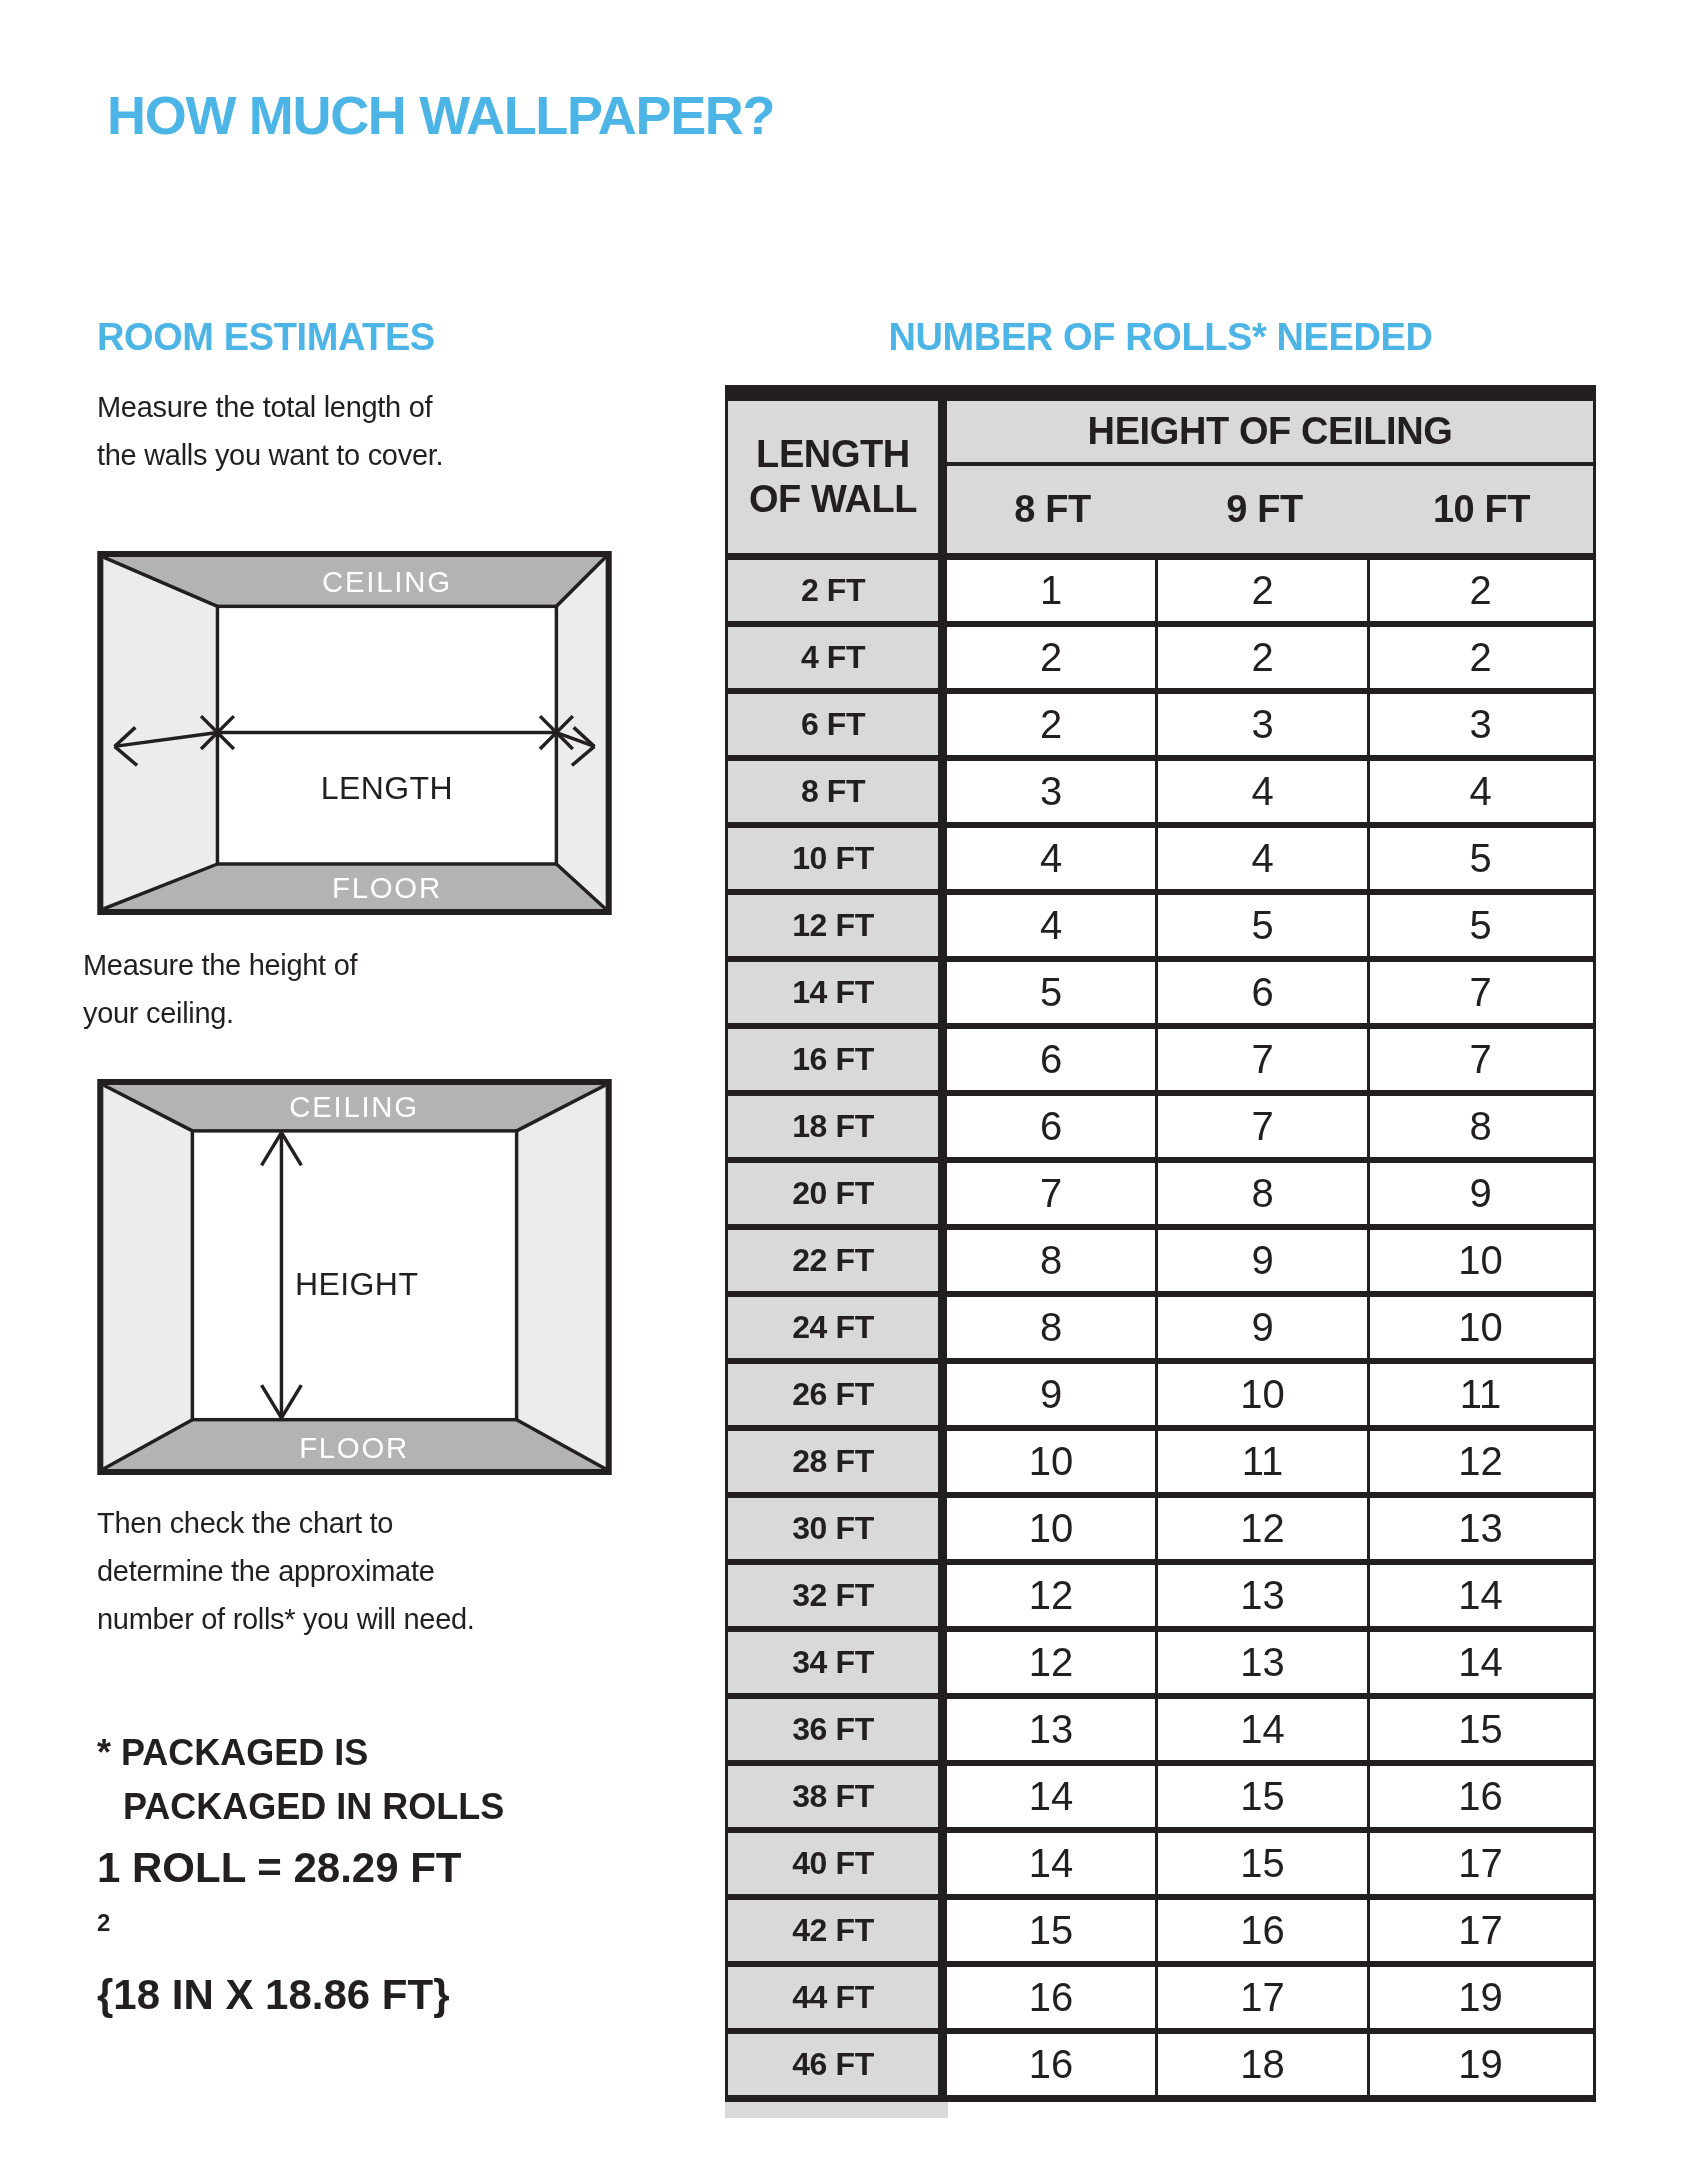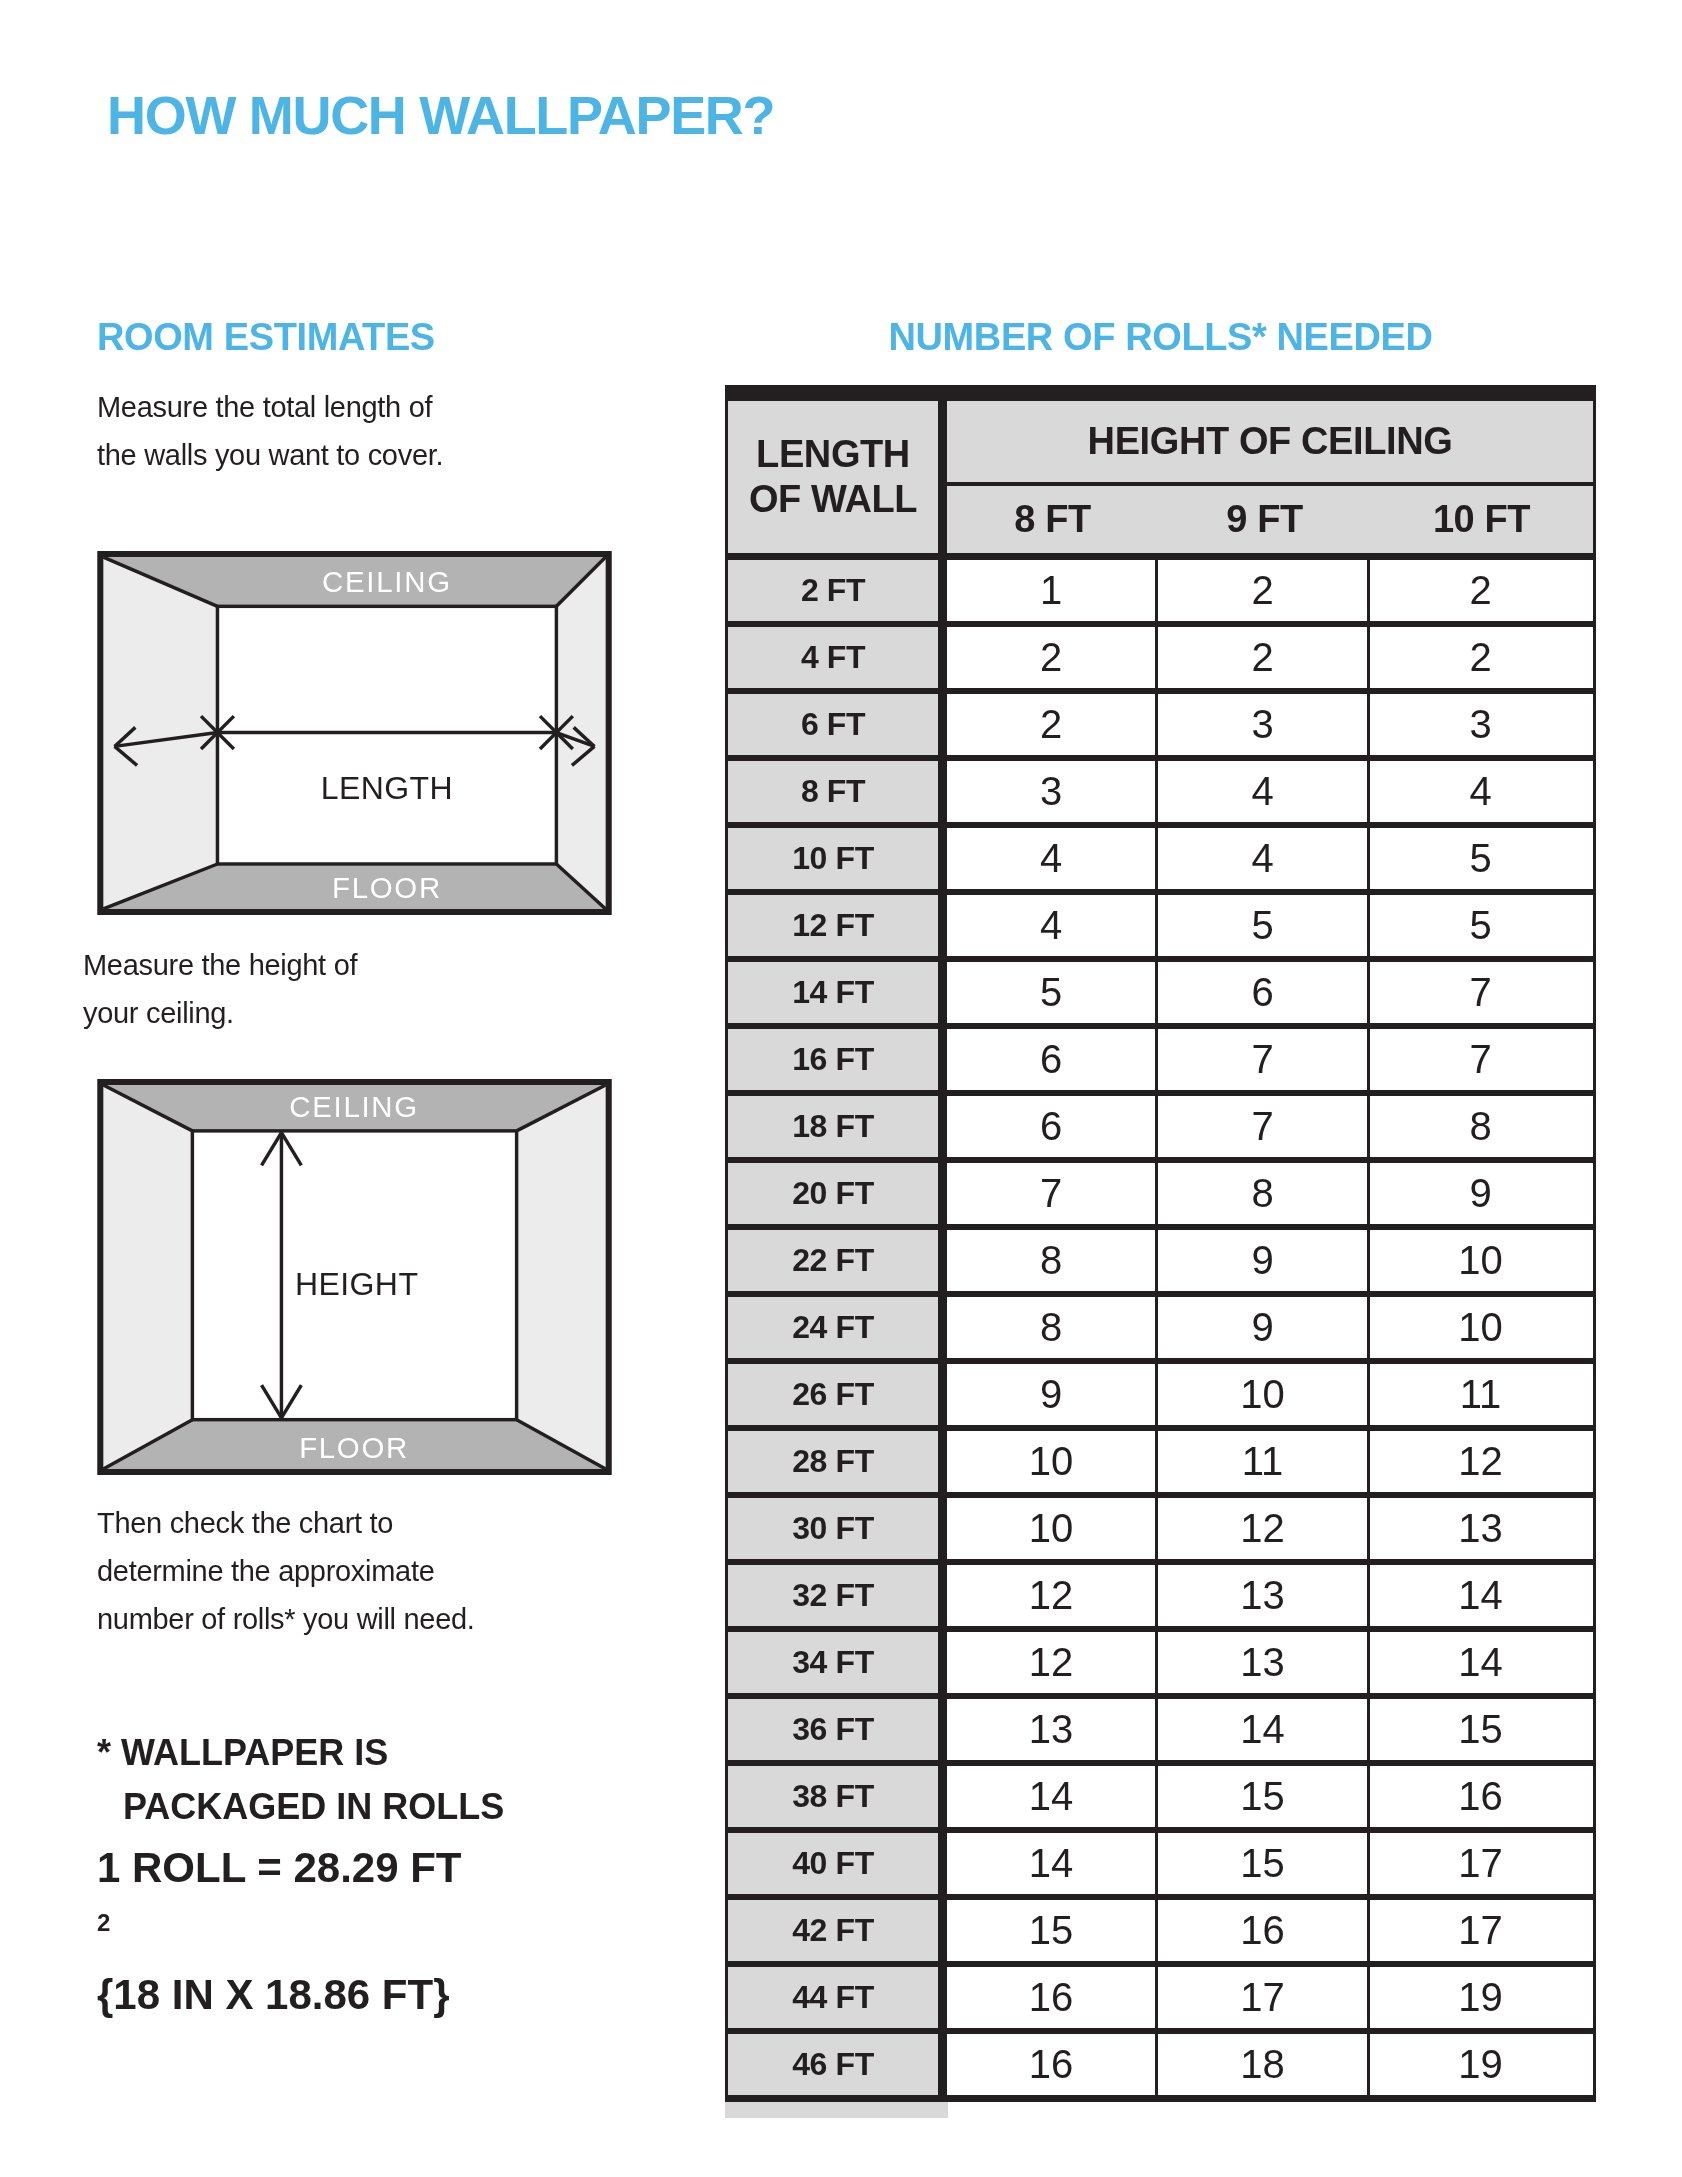--- a/index.html
+++ b/index.html
@@ -47,21 +47,21 @@
   
   .tbl{position:absolute;left:725px;top:385px;width:871px;}
   .topbar{height:16.4px;background:var(--ink);}
   .hdr{display:flex;height:152px;border-left:3.5px solid var(--ink);border-right:3.5px solid var(--ink);background:var(--cell);}
   .hdr-label{
     width:210px;border-right:9.5px solid var(--ink);
     display:flex;flex-direction:column;justify-content:center;align-items:center;
     font-weight:bold;font-size:38px;line-height:45px;letter-spacing:-0.4px;
   }
   .hdr-right{flex:1;display:flex;flex-direction:column;}
-  .hoc{height:81px;display:flex;align-items:center;justify-content:center;font-weight:bold;font-size:38px;letter-spacing:-0.4px;}
+  .hoc{height:61px;display:flex;align-items:center;justify-content:center;font-weight:bold;font-size:38px;letter-spacing:-0.4px;}
   .thinline{height:3.5px;background:var(--ink);}
   .subrow{flex:1;display:flex;align-items:center;}
   .sc{display:flex;align-items:center;justify-content:center;font-weight:bold;font-size:38px;letter-spacing:-0.4px;}
   .c1{width:211px;}.c2{width:213px;}.c3{width:221px;}
   .hdrsep{height:7px;background:var(--ink);}
   #rows{border-left:3.5px solid var(--ink);border-right:3.5px solid var(--ink);}
   .row{display:flex;height:61px;border-bottom:6px solid var(--ink);}
   .row:last-child{border-bottom:none;}
   .rl{
     width:210px;background:var(--cell);border-right:9.5px solid var(--ink);
@@ -144,21 +144,21 @@
   <text class="svg-dim-label" x="300" y="250" text-anchor="middle">HEIGHT</text>
 </svg>
 
 <p class="abs p-body p3">
   <span>Then check the chart to</span>
   <span>determine the approximate</span>
   <span>number of rolls* you will need.</span>
 </p>
 
 <p class="abs fn">
-  <span>* WALLPAPER IS</span>
+  <span>* PACKAGED IS</span>
   <span class="indent">PACKAGED IN ROLLS</span>
 </p>
 
 <p class="abs ri">
   <span><span>1 ROLL = 28.29 FT</span><sup>2</sup></span>
   <span>{18 IN X 18.86 FT}</span>
 </p>
 
 <h2 class="abs sect sect-right">NUMBER OF ROLLS* NEEDED</h2>
 

